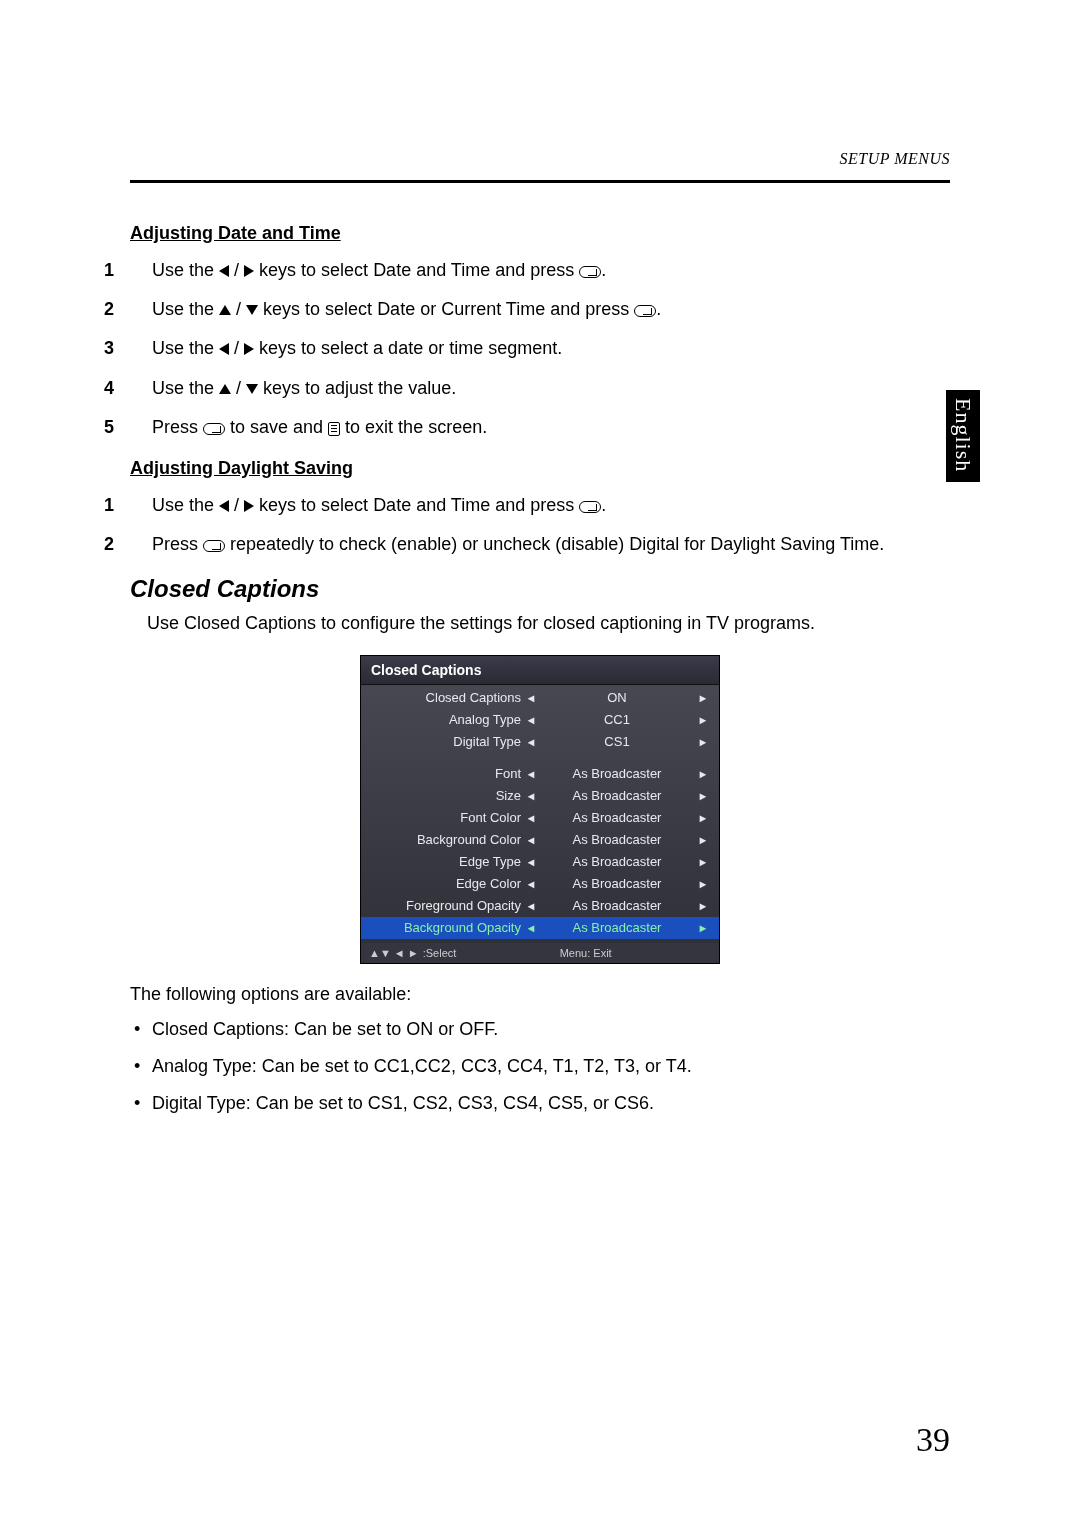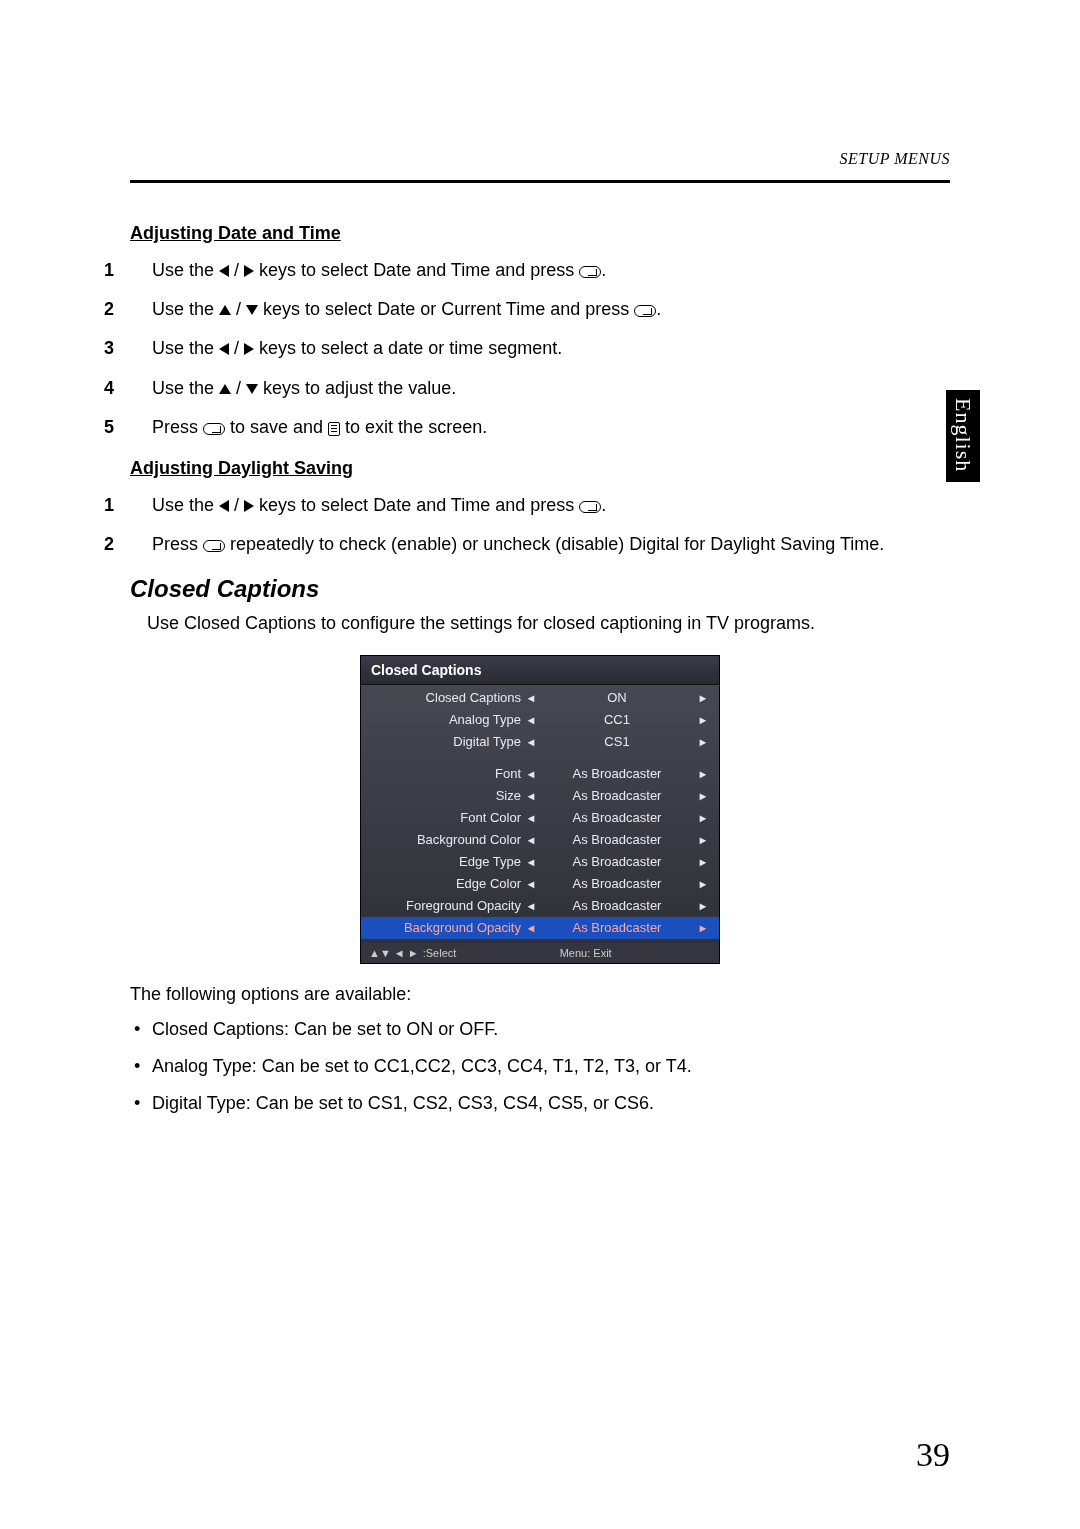--- a/index.html
+++ b/index.html
@@ -75,21 +75,21 @@
   }
   .menu-body { padding: 2px 0 4px 0; }
   .menu-row {
     display: flex;
     align-items: center;
     padding: 2px 8px 2px 0;
     height: 22px;
   }
   .menu-row.selected {
     background: #1a4fbd;
-    color: #fca5a5;
+    color: #86efac;
   }
   .menu-label {
     flex: 0 0 162px;
     text-align: right;
     padding-right: 2px;
     white-space: nowrap;
   }
   .menu-arrow { width: 16px; text-align: center; font-size: 11px; }
   .menu-value { flex: 1; text-align: center; white-space: nowrap; }
   .menu-divider { height: 10px; }
@@ -110,21 +110,21 @@
     margin-bottom: 12px;
     line-height: 1.4;
   }
   ul.bullets li::before {
     content: "•";
     position: absolute;
     left: -18px;
   }
   .page-number {
     position: absolute;
-    bottom: 55px;
+    bottom: 70px;
     right: 130px;
     font-family: "Times New Roman", serif;
     font-size: 34px;
   }
   .tri-left { display:inline-block; width:0; height:0; border-top:6px solid transparent; border-bottom:6px solid transparent; border-right:10px solid #000; vertical-align: -1px; }
   .tri-right { display:inline-block; width:0; height:0; border-top:6px solid transparent; border-bottom:6px solid transparent; border-left:10px solid #000; vertical-align: -1px; }
   .tri-up { display:inline-block; width:0; height:0; border-left:6px solid transparent; border-right:6px solid transparent; border-bottom:10px solid #000; vertical-align: 0px; }
   .tri-down { display:inline-block; width:0; height:0; border-left:6px solid transparent; border-right:6px solid transparent; border-top:10px solid #000; vertical-align: 0px; }
   .enter-icon {
     display:inline-block; width:22px; height:12px; border:1.5px solid #000; border-radius:6px; position:relative; vertical-align:-2px;

